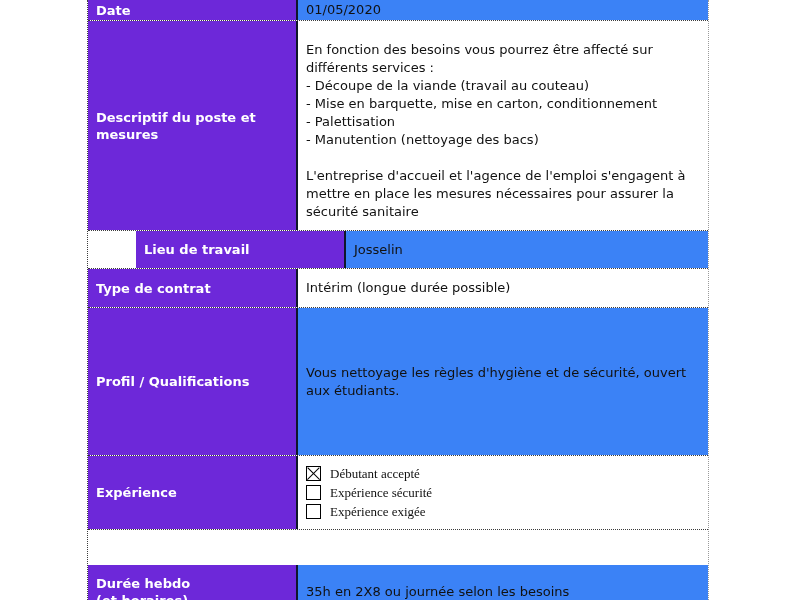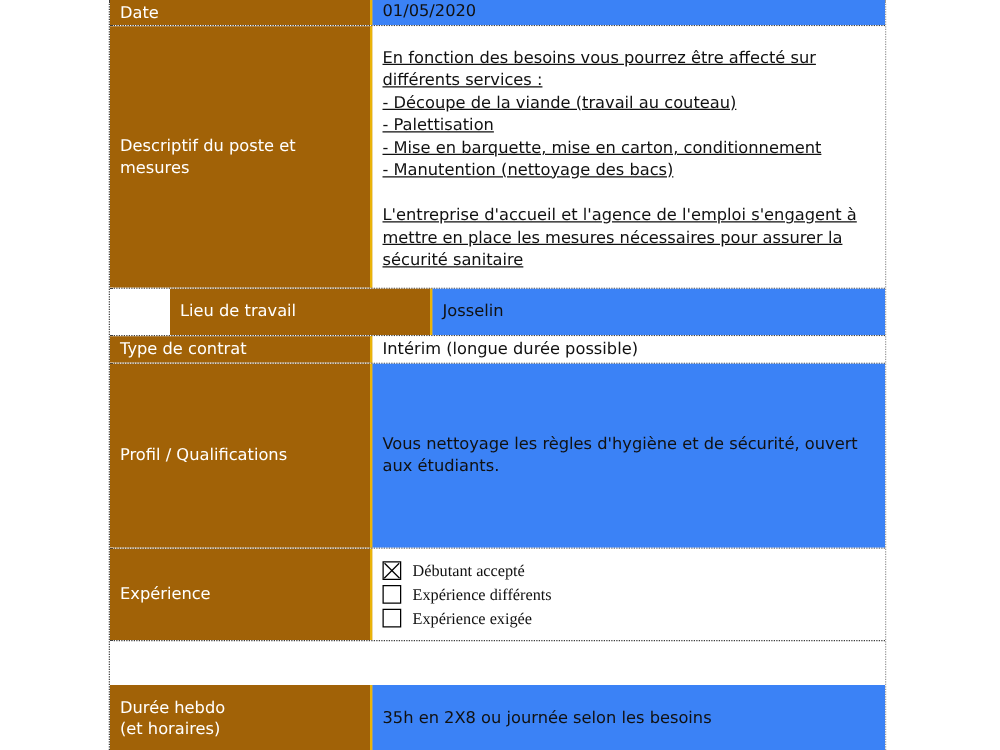--- a/index.html
+++ b/index.html
@@ -15,41 +15,41 @@
     border-left:1px dotted #3c3c3c;
     border-right:1px dotted #9a9a9a;
   }
   .row{
     display:flex;box-sizing:border-box;
     border-bottom:1px dotted #3c3c3c;
   }
   .row:last-child{border-bottom:none;}
   .cell-label{
     width:210px;flex:0 0 210px;box-sizing:border-box;
-    background:#a16207;color:#ffffff;font-weight:normal;
+    background:#6d28d9;color:#ffffff;font-weight:bold;
     display:flex;flex-direction:column;justify-content:center;
     padding:0 10px 0 8px;line-height:17px;
-    border-right:2px solid #eab308;
+    border-right:2px solid #0f172a;
   }
   .cell-value{
     flex:1;box-sizing:border-box;
     display:flex;flex-direction:column;justify-content:center;
     padding:0 10px 0 8px;line-height:18px;
   }
   .bg-gray{background:#3b82f6;}
   .bg-white{background:#ffffff;}
   .row-date{height:21px;}
   .row-description{height:210px;}
   .row-location{height:38px;padding-left:48px;}
-  .row-contract{height:22px;}
+  .row-contract{height:39px;}
   .row-profile{height:148px;}
   .row-experience{height:74px;}
   .row-hours{height:54px;margin-top:35px;}
   .row-stub{height:16px;}
-  .cell-value.top-align{justify-content:center;padding-top:4px;text-decoration:underline;}
+  .cell-value.top-align{justify-content:flex-start;padding-top:20px;}
   .para{margin:0;}
   .note{margin-top:18px;}
   .opt{display:flex;align-items:center;height:19px;font-family:Liberation Serif, serif;}
   .cb{
     width:13px;height:13px;flex:0 0 13px;box-sizing:content-box;
     border:1px solid #000000;background:#ffffff;position:relative;
     margin-right:9px;
   }
   .cb[data-checked="true"]::before,
   .cb[data-checked="true"]::after{
@@ -67,22 +67,22 @@
   <div class="row row-date">
     <div class="cell-label">Date</div>
     <div class="cell-value bg-gray">01/05/2020</div>
   </div>
 
   <div class="row row-description">
     <div class="cell-label">Descriptif du poste et mesures</div>
     <div class="cell-value bg-white top-align">
       <p class="para">En fonction des besoins vous pourrez être affecté sur différents services :</p>
       <p class="para">- Découpe de la viande (travail au couteau)</p>
+      <p class="para">- Mise en barquette, mise en carton, conditionnement</p>
       <p class="para">- Palettisation</p>
-      <p class="para">- Mise en barquette, mise en carton, conditionnement</p>
       <p class="para">- Manutention (nettoyage des bacs)</p>
       <p class="para note">L'entreprise d'accueil et l'agence de l'emploi s'engagent à mettre en place les mesures nécessaires pour assurer la sécurité sanitaire</p>
     </div>
   </div>
 
   <div class="row row-location">
     <div class="cell-label">Lieu de travail</div>
     <div class="cell-value bg-gray">Josselin</div>
   </div>
 
@@ -98,21 +98,21 @@
 
   <div class="row row-experience">
     <div class="cell-label">Expérience</div>
     <div class="cell-value bg-white">
       <div class="opt">
         <span class="cb" data-checked="true"></span>
         <span>Débutant accepté</span>
       </div>
       <div class="opt">
         <span class="cb" data-checked="false"></span>
-        <span>Expérience différents</span>
+        <span>Expérience sécurité</span>
       </div>
       <div class="opt">
         <span class="cb" data-checked="false"></span>
         <span>Expérience exigée</span>
       </div>
     </div>
   </div>
 
   <div class="row row-hours">
     <div class="cell-label">

